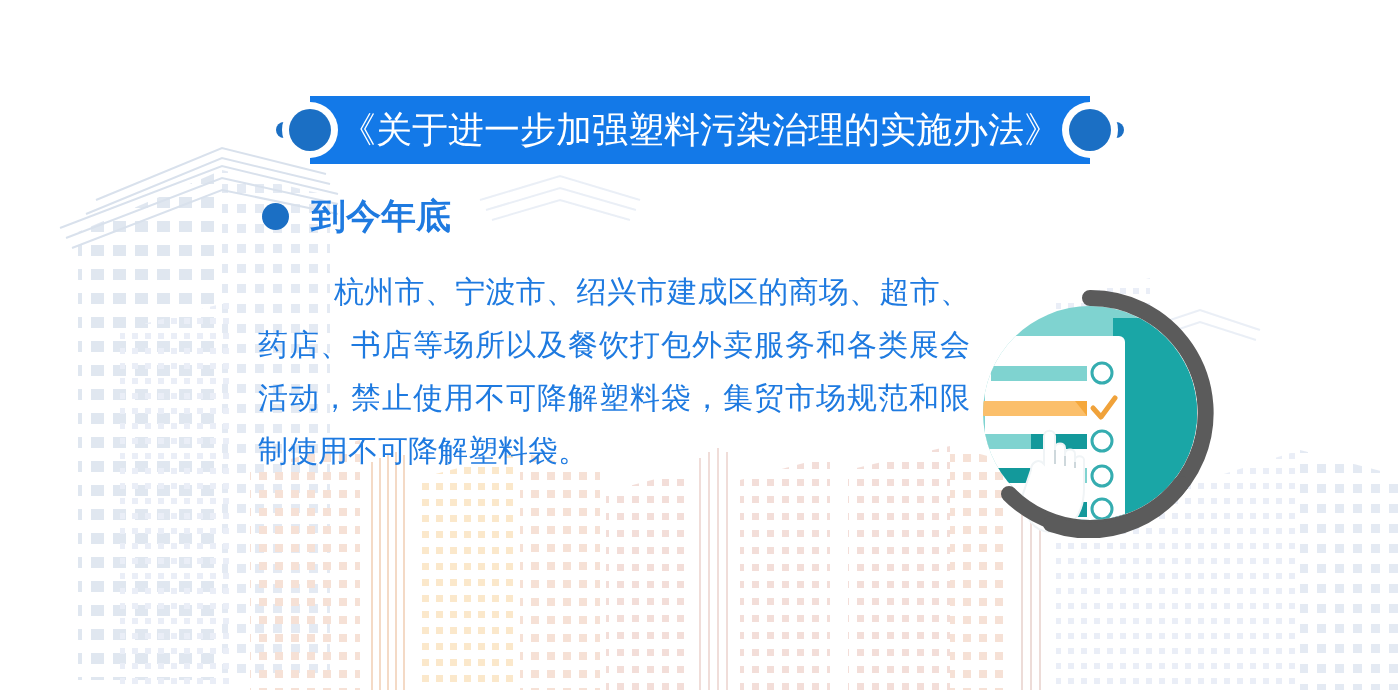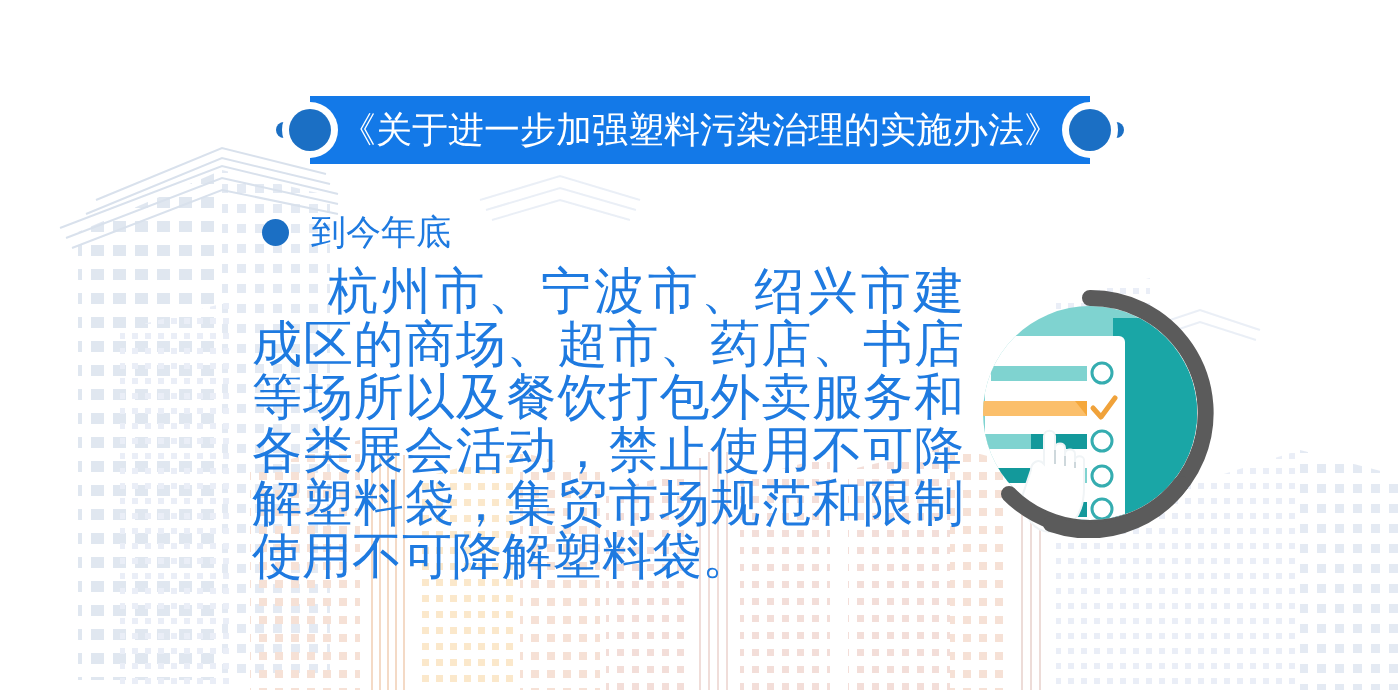--- a/index.html
+++ b/index.html
@@ -42,33 +42,33 @@
   
   .cap{
     position:absolute;top:50%;transform:translateY(-50%);
     width:42px;height:42px;border-radius:50%;background:#1b6fc4;z-index:3;
   }
   .cap.left{left:-21px;}
   .cap.right{right:-21px;}
 
   
   .subhead{
-    position:absolute;left:262px;top:215px;z-index:5;
-    display:flex;align-items:center;
+    position:absolute;left:262px;top:199px;z-index:5;
+    display:flex;align-items:center;font-weight:bold;
   }
   .subhead .bullet{width:27px;height:27px;border-radius:50%;background:#1b6fc4;flex:0 0 auto;}
   .subhead .sub-text{
     margin-left:22px;color:#1e7ae0;font-size:35px;line-height:1;white-space:nowrap;
     font-family:"DejaVu Sans","Liberation Sans",sans-serif;
   }
 
   
   .body-text{
-    position:absolute;left:252px;top:265px;width:712px;z-index:5;
-    color:#1e7ae0;font-size:50px;line-height:53px;
+    position:absolute;left:258px;top:265px;width:712px;z-index:5;
+    color:#1e7ae0;font-size:30px;line-height:53px;
     text-indent:76px;text-align:justify;text-justify:inter-ideograph;
     font-family:"DejaVu Sans","Liberation Sans",sans-serif;
     letter-spacing:0px;
   }
 
   
   .checklist{position:absolute;left:965px;top:288px;width:250px;height:250px;z-index:6;}
 </style>
 </head>
 <body>

